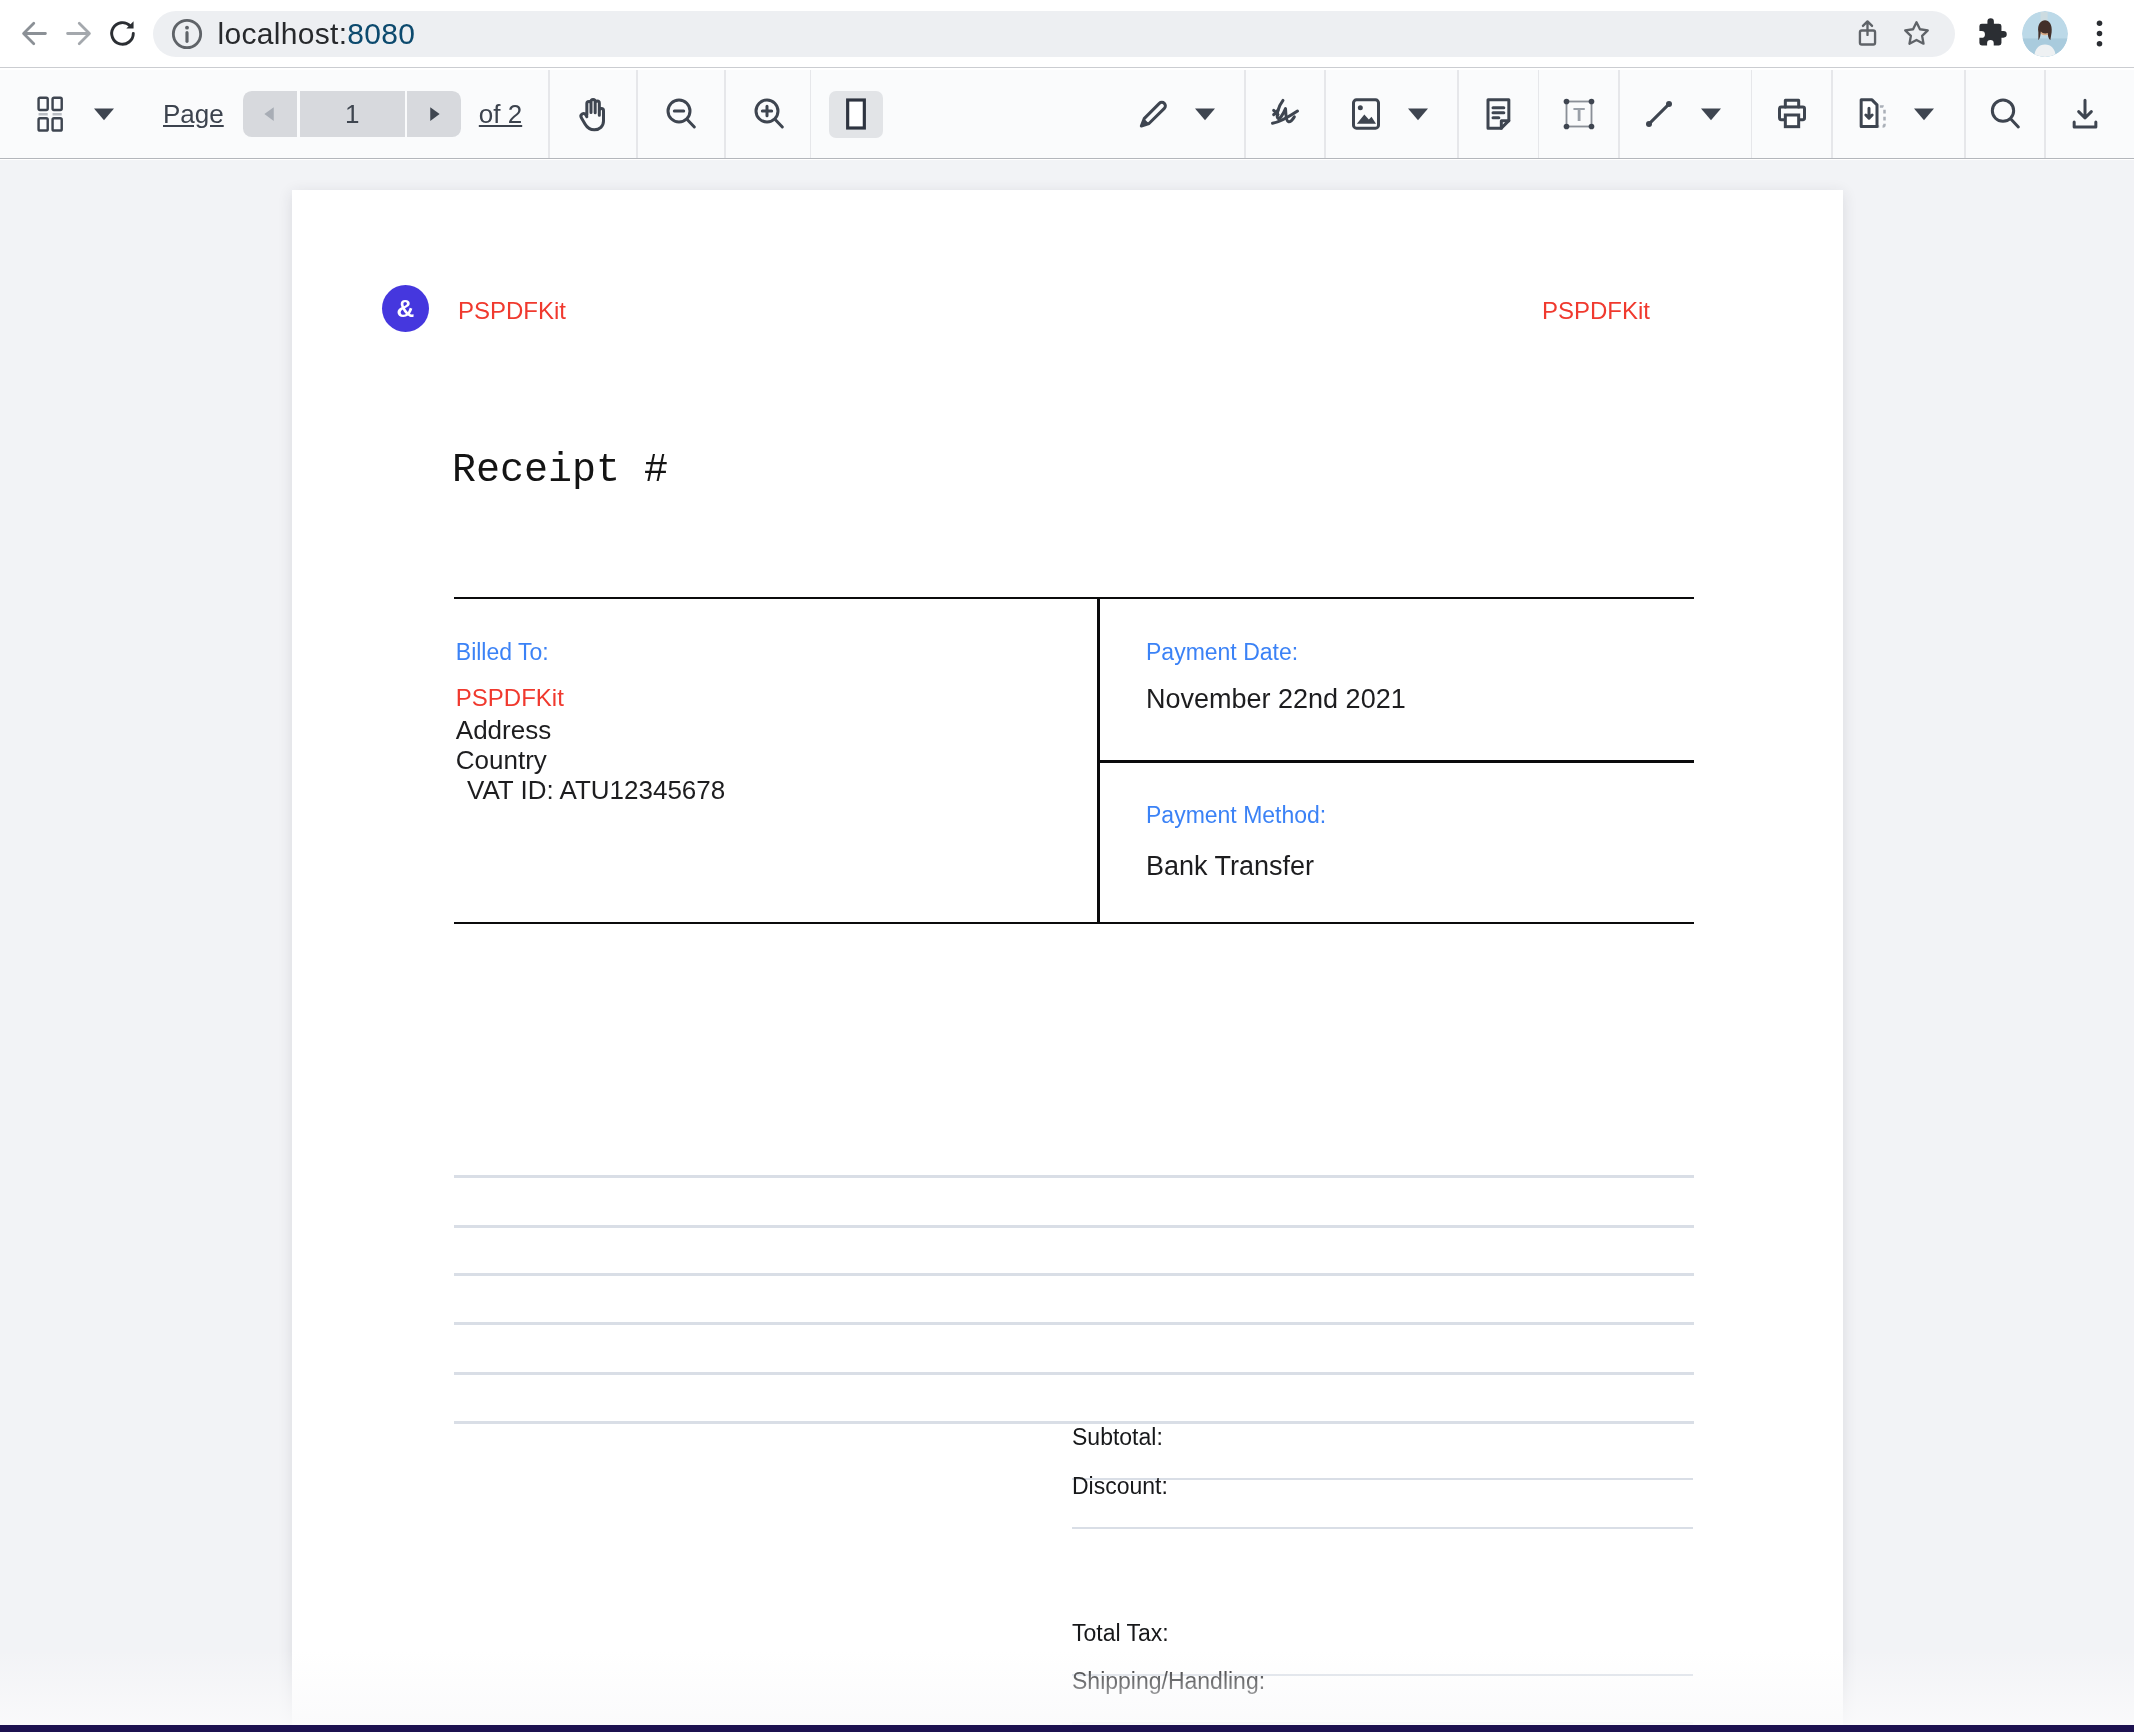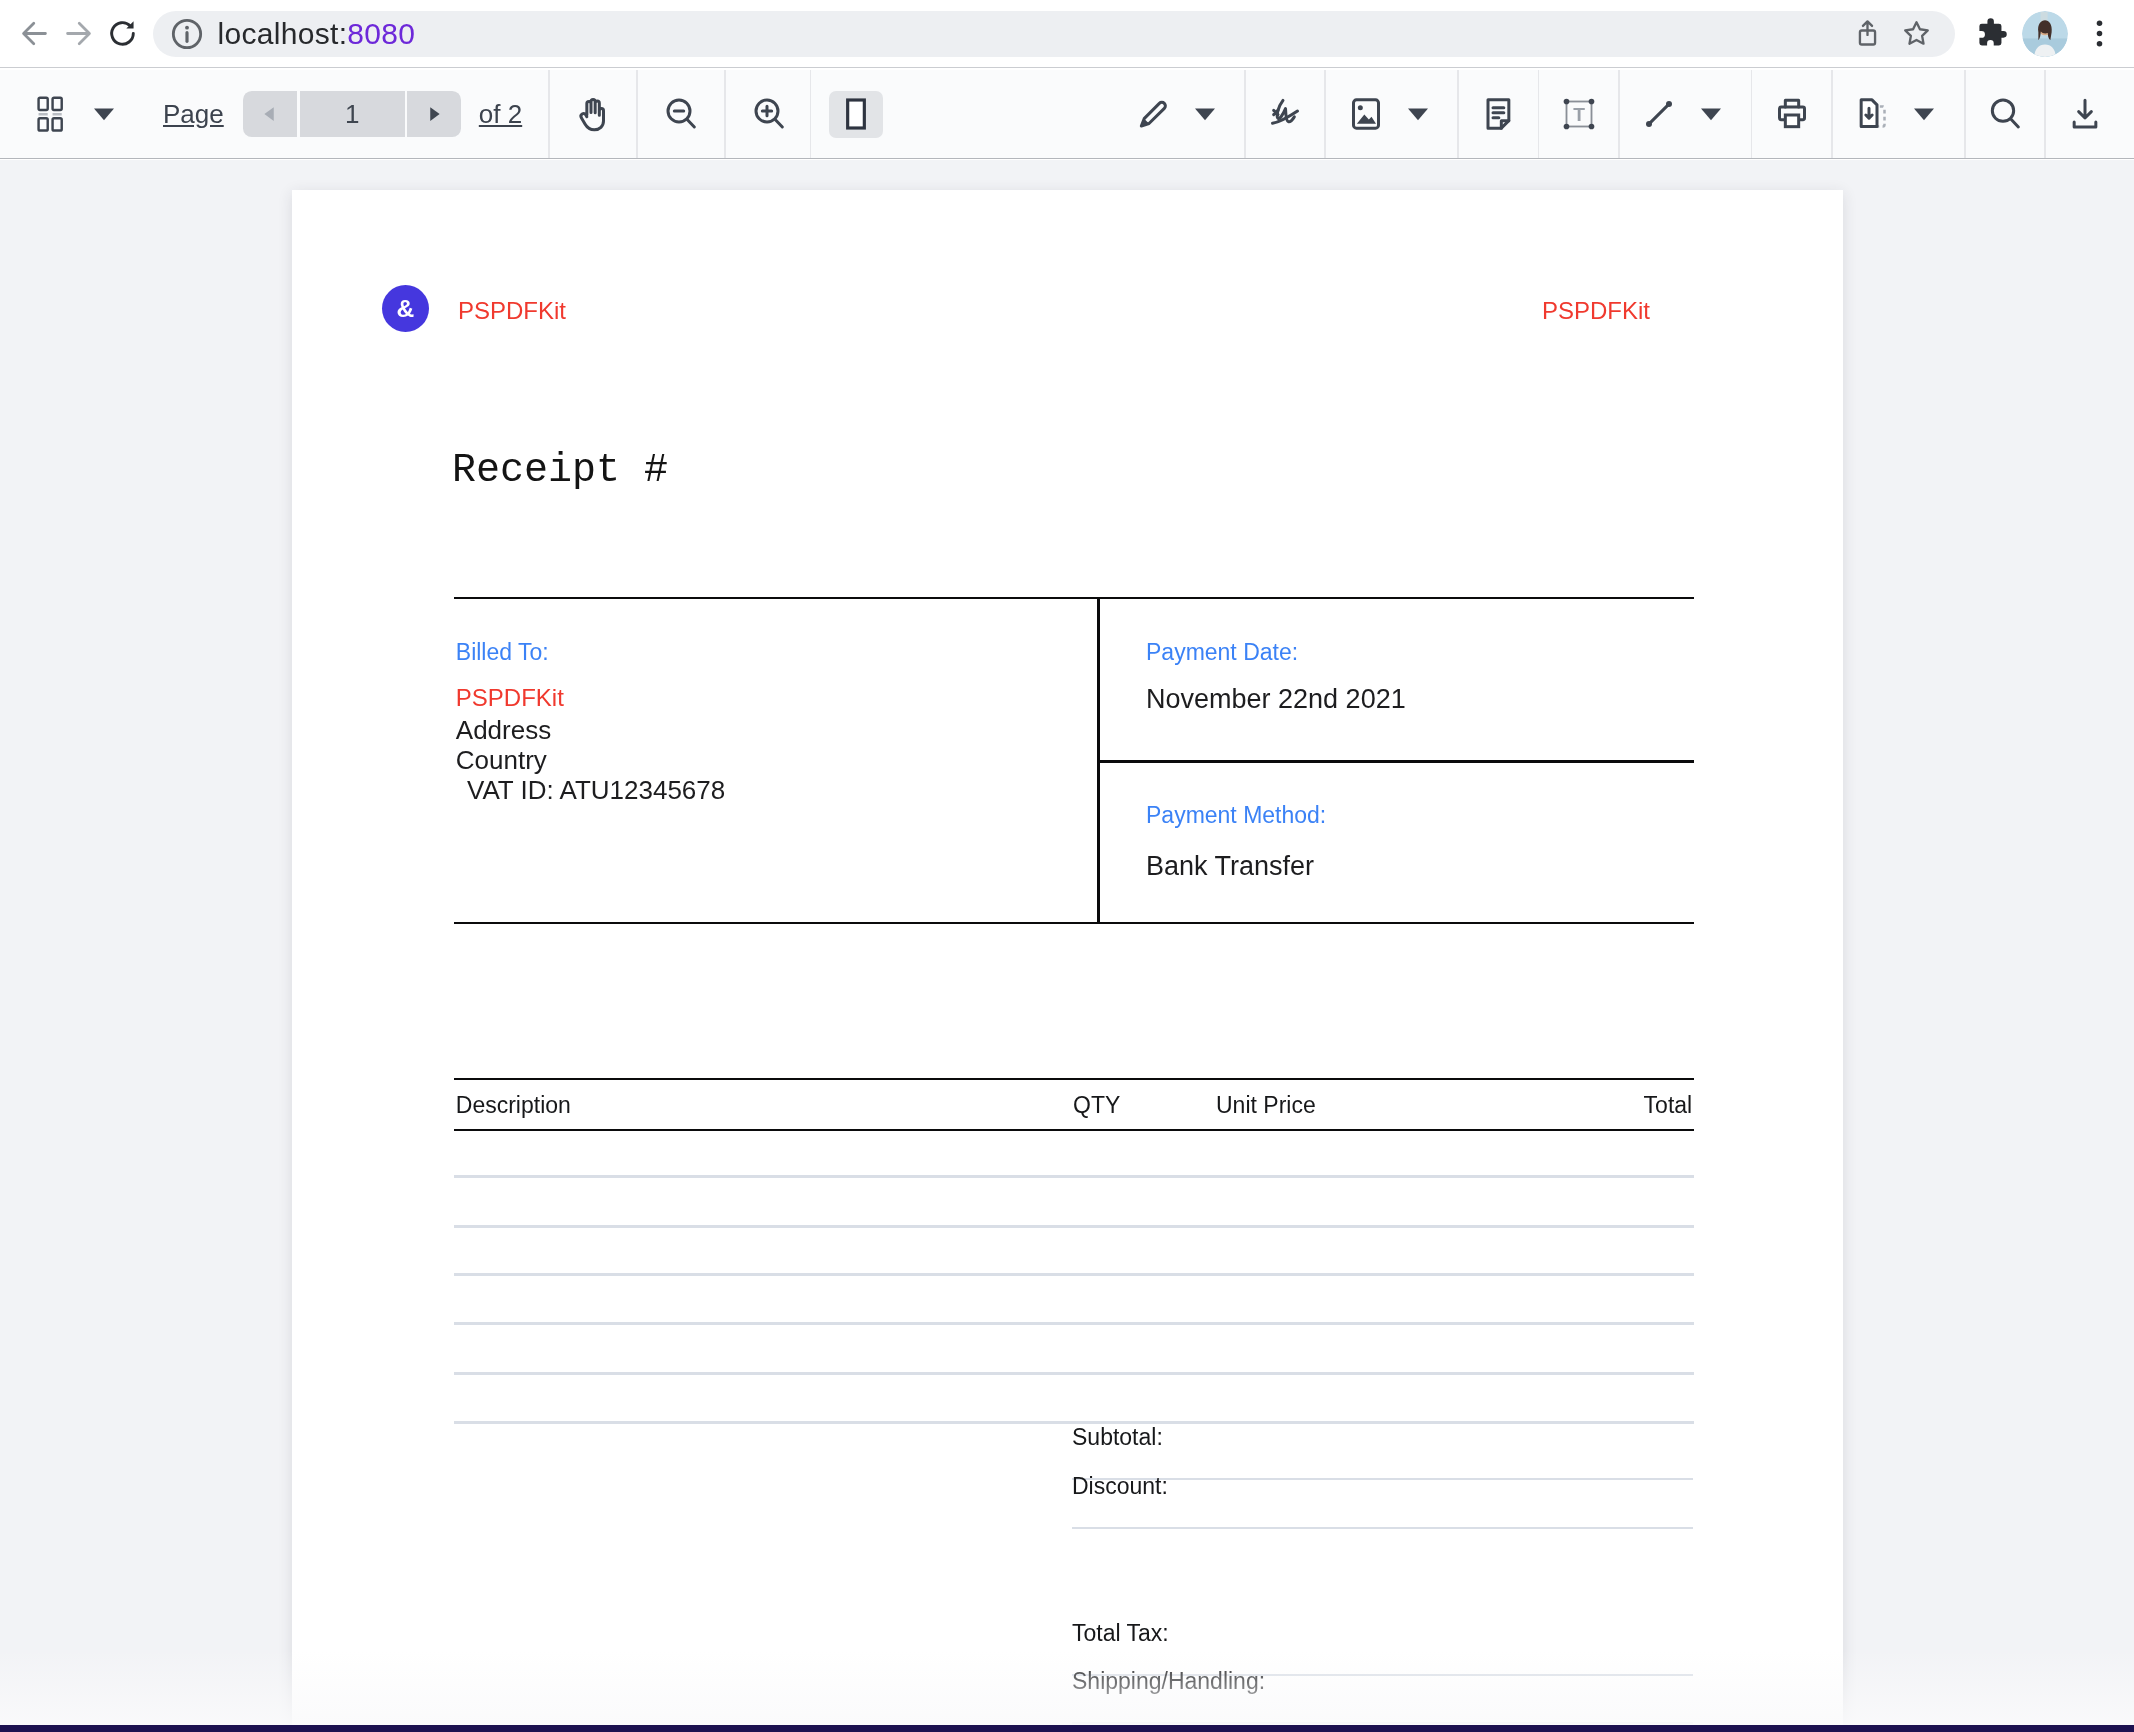--- a/index.html
+++ b/index.html
@@ -8,21 +8,21 @@
 
   
   .chrome{position:absolute;left:0;top:0;right:0;height:68px;background:#ffffff;
     border-bottom:1.8px solid #cbcdd1;display:flex;align-items:center;padding:0 12.3px;box-sizing:border-box;z-index:9;}
   .navbtn{width:44px;height:49px;border:none;background:none;display:flex;align-items:center;justify-content:center;padding:0;cursor:pointer;}
   .navbtn svg{width:35px;height:35px;}
   .addressbar{flex:1;height:46px;margin:0 12.3px 0 8.8px;background:#edeff2;border-radius:24.6px;
     display:flex;align-items:center;padding:0 14px;box-sizing:border-box;}
   .addressbar .info{width:40px;height:40px;display:flex;align-items:center;justify-content:center;border:none;background:none;padding:0;cursor:pointer;}
   .url{font-size:30px;color:#27292c;margin-left:10.5px;letter-spacing:0.3px;}
-  .url .port{color:#6d28d9;}
+  .url .port{color:#0c4a6e;}
   .abar-spacer{flex:1;}
   .abar-btn{width:49px;height:46px;border:none;background:none;display:flex;align-items:center;justify-content:center;padding:0;cursor:pointer;}
   .abar-btn svg{width:33px;height:33px;}
   .chrome-right{display:flex;align-items:center;gap:8.8px;}
   .ext-btn,.menu-btn{width:46px;height:49px;border:none;background:none;display:flex;align-items:center;justify-content:center;padding:0;cursor:pointer;}
   .avatar{width:46px;height:46px;border-radius:50%;overflow:hidden;flex:0 0 auto;cursor:pointer;}
 
   
   .pdftoolbar{position:absolute;left:0;top:70px;right:0;height:88px;background:#fafbfc;
     border-bottom:1.8px solid #b3b6bb;box-sizing:content-box;z-index:8;}
@@ -366,26 +366,20 @@
         <span class="cell-val" style="left:1.8px;top:116px;font-size:26px">Address</span>
         <span class="cell-val" style="left:1.8px;top:146px;font-size:26px">Country</span>
         <span class="cell-val" style="left:13px;top:176px;font-size:26px">VAT ID: ATU12345678</span>
 
         <span class="cell-lbl" style="left:692px;top:40px">Payment Date:</span>
         <span class="cell-val" style="left:692px;top:85px">November 22nd 2021</span>
         <span class="cell-lbl" style="left:692px;top:203px">Payment Method:</span>
         <span class="cell-val" style="left:692px;top:252px">Bank Transfer</span>
       </div>
 
-      <div class="itemshead">
-        <span class="ih" style="left:1.8px">Description</span>
-        <span class="ih" style="left:619px">QTY</span>
-        <span class="ih" style="left:762px">Unit Price</span>
-        <span class="ih" style="right:1.8px">Total</span>
-      </div>
 
       <i class="item-line" style="top:985px"></i>
       <i class="item-line" style="top:1035px"></i>
       <i class="item-line" style="top:1083px"></i>
       <i class="item-line" style="top:1132px"></i>
       <i class="item-line" style="top:1182px"></i>
       <i class="item-line" style="top:1231px"></i>
 
       <div class="trow" style="top:1234px">
         <span class="tl">Subtotal:</span>

